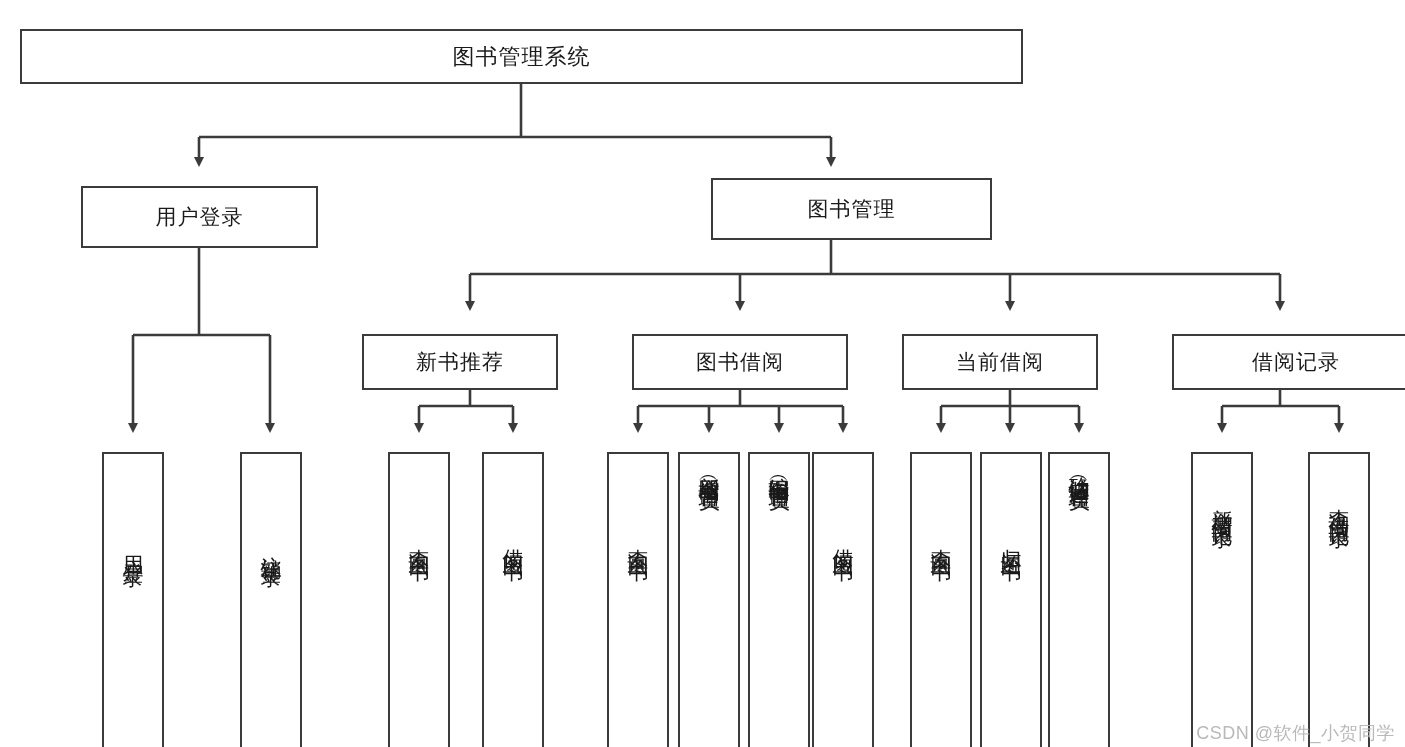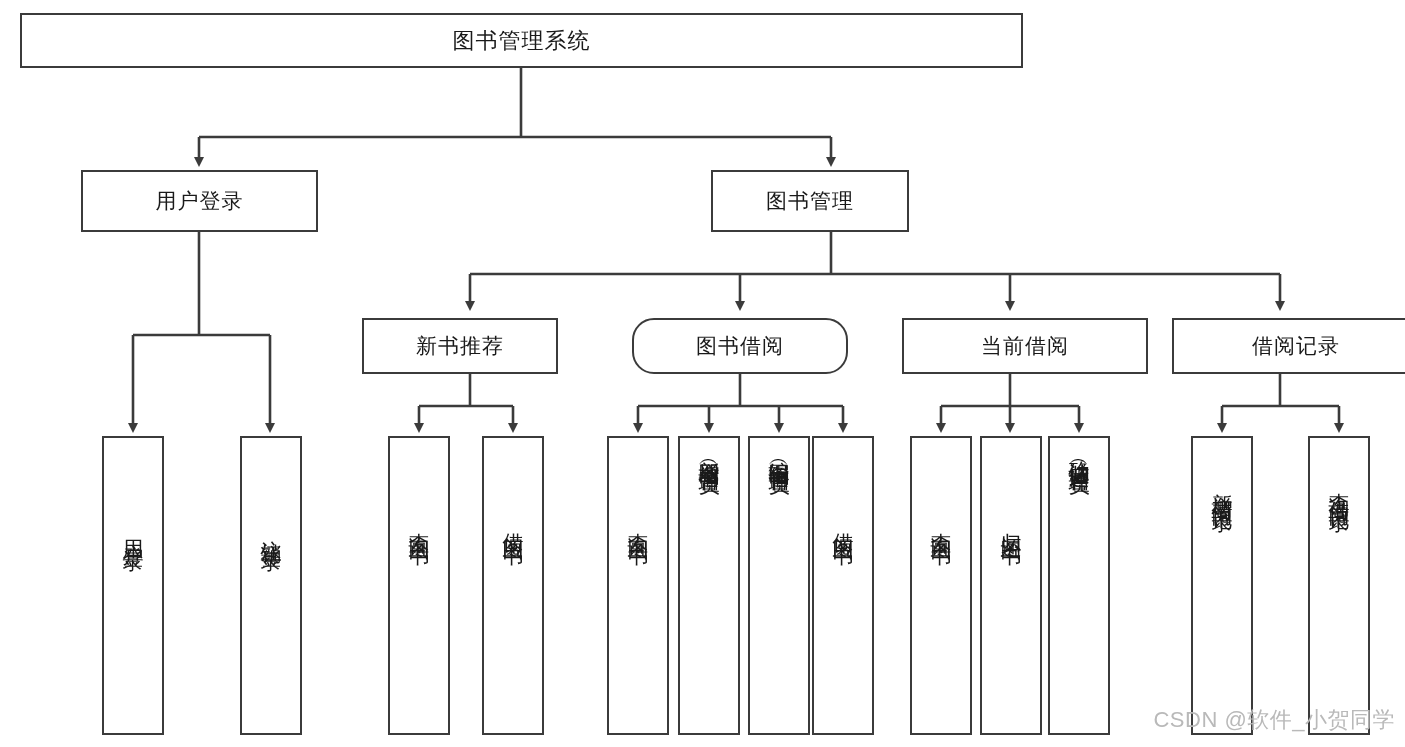--- a/index.html
+++ b/index.html
@@ -27,20 +27,21 @@
   }
   .node {
     position: absolute;
     box-sizing: border-box;
     background: #ffffff;
     border: 2px solid #3b3b3b;
     display: flex;
     align-items: center;
     justify-content: center;
     color: #1a1a1a;
+    margin-top: 16px;
   }
   .node.h {
     font-size: 21px;
     letter-spacing: 1px;
     line-height: 1.2;
   }
   .node.title {
     font-size: 22px;
     letter-spacing: 1px;
   }
@@ -57,22 +58,22 @@
     letter-spacing: 4px;
     white-space: nowrap;
     color: #1a1a1a;
   }
   .vtext.tall {
     letter-spacing: 2px;
   }
   .watermark {
     position: absolute;
     right: 10px;
-    bottom: 12px;
-    font-size: 22px;
+    bottom: 2px;
+    font-size: 18px;
     color: #b9b9b9;
     letter-spacing: 0.5px;
     white-space: nowrap;
   }
 </style>
 </head>
 <body>
 
 <div id="canvas">
 
@@ -122,25 +123,25 @@
       <path d="M1280,374 L1280,406"></path>
       <path d="M1222,406 L1339,406"></path>
       <path d="M1222,406 L1222,424" marker-end="url(#arrow)"></path>
       <path d="M1339,406 L1339,424" marker-end="url(#arrow)"></path>
     </g>
   </svg>
 
   <div class="node title" style="left:20px; top:13px; width:1003px; height:55px;">图书管理系统</div>
 
   <div class="node h" style="left:81px; top:170px; width:237px; height:62px;">用户登录</div>
-  <div class="node h" style="left:711px; top:170px; width:198px; height:62px;">图书管理</div>
+  <div class="node h" style="left:711px; top:162px; width:281px; height:62px;">图书管理</div>
 
   <div class="node h" style="left:362px; top:318px; width:196px; height:56px;">新书推荐</div>
-  <div class="node h" style="left:632px; top:318px; width:216px; height:56px;border-radius:22px;">图书借阅</div>
-  <div class="node h" style="left:902px; top:318px; width:246px; height:56px;">当前借阅</div>
+  <div class="node h" style="left:632px; top:318px; width:216px; height:56px;">图书借阅</div>
+  <div class="node h" style="left:902px; top:318px; width:196px; height:56px;">当前借阅</div>
   <div class="node h" style="left:1172px; top:318px; width:248px; height:56px;">借阅记录</div>
 
   <div class="node v" style="left:102px; top:436px; width:62px; height:299px; padding-top:85px;">
     <span class="vtext">用户登录</span>
   </div>
   <div class="node v" style="left:240px; top:436px; width:62px; height:299px; padding-top:85px;">
     <span class="vtext">注销登录</span>
   </div>
 
   <div class="node v" style="left:388px; top:436px; width:62px; height:299px; padding-top:78px;">

